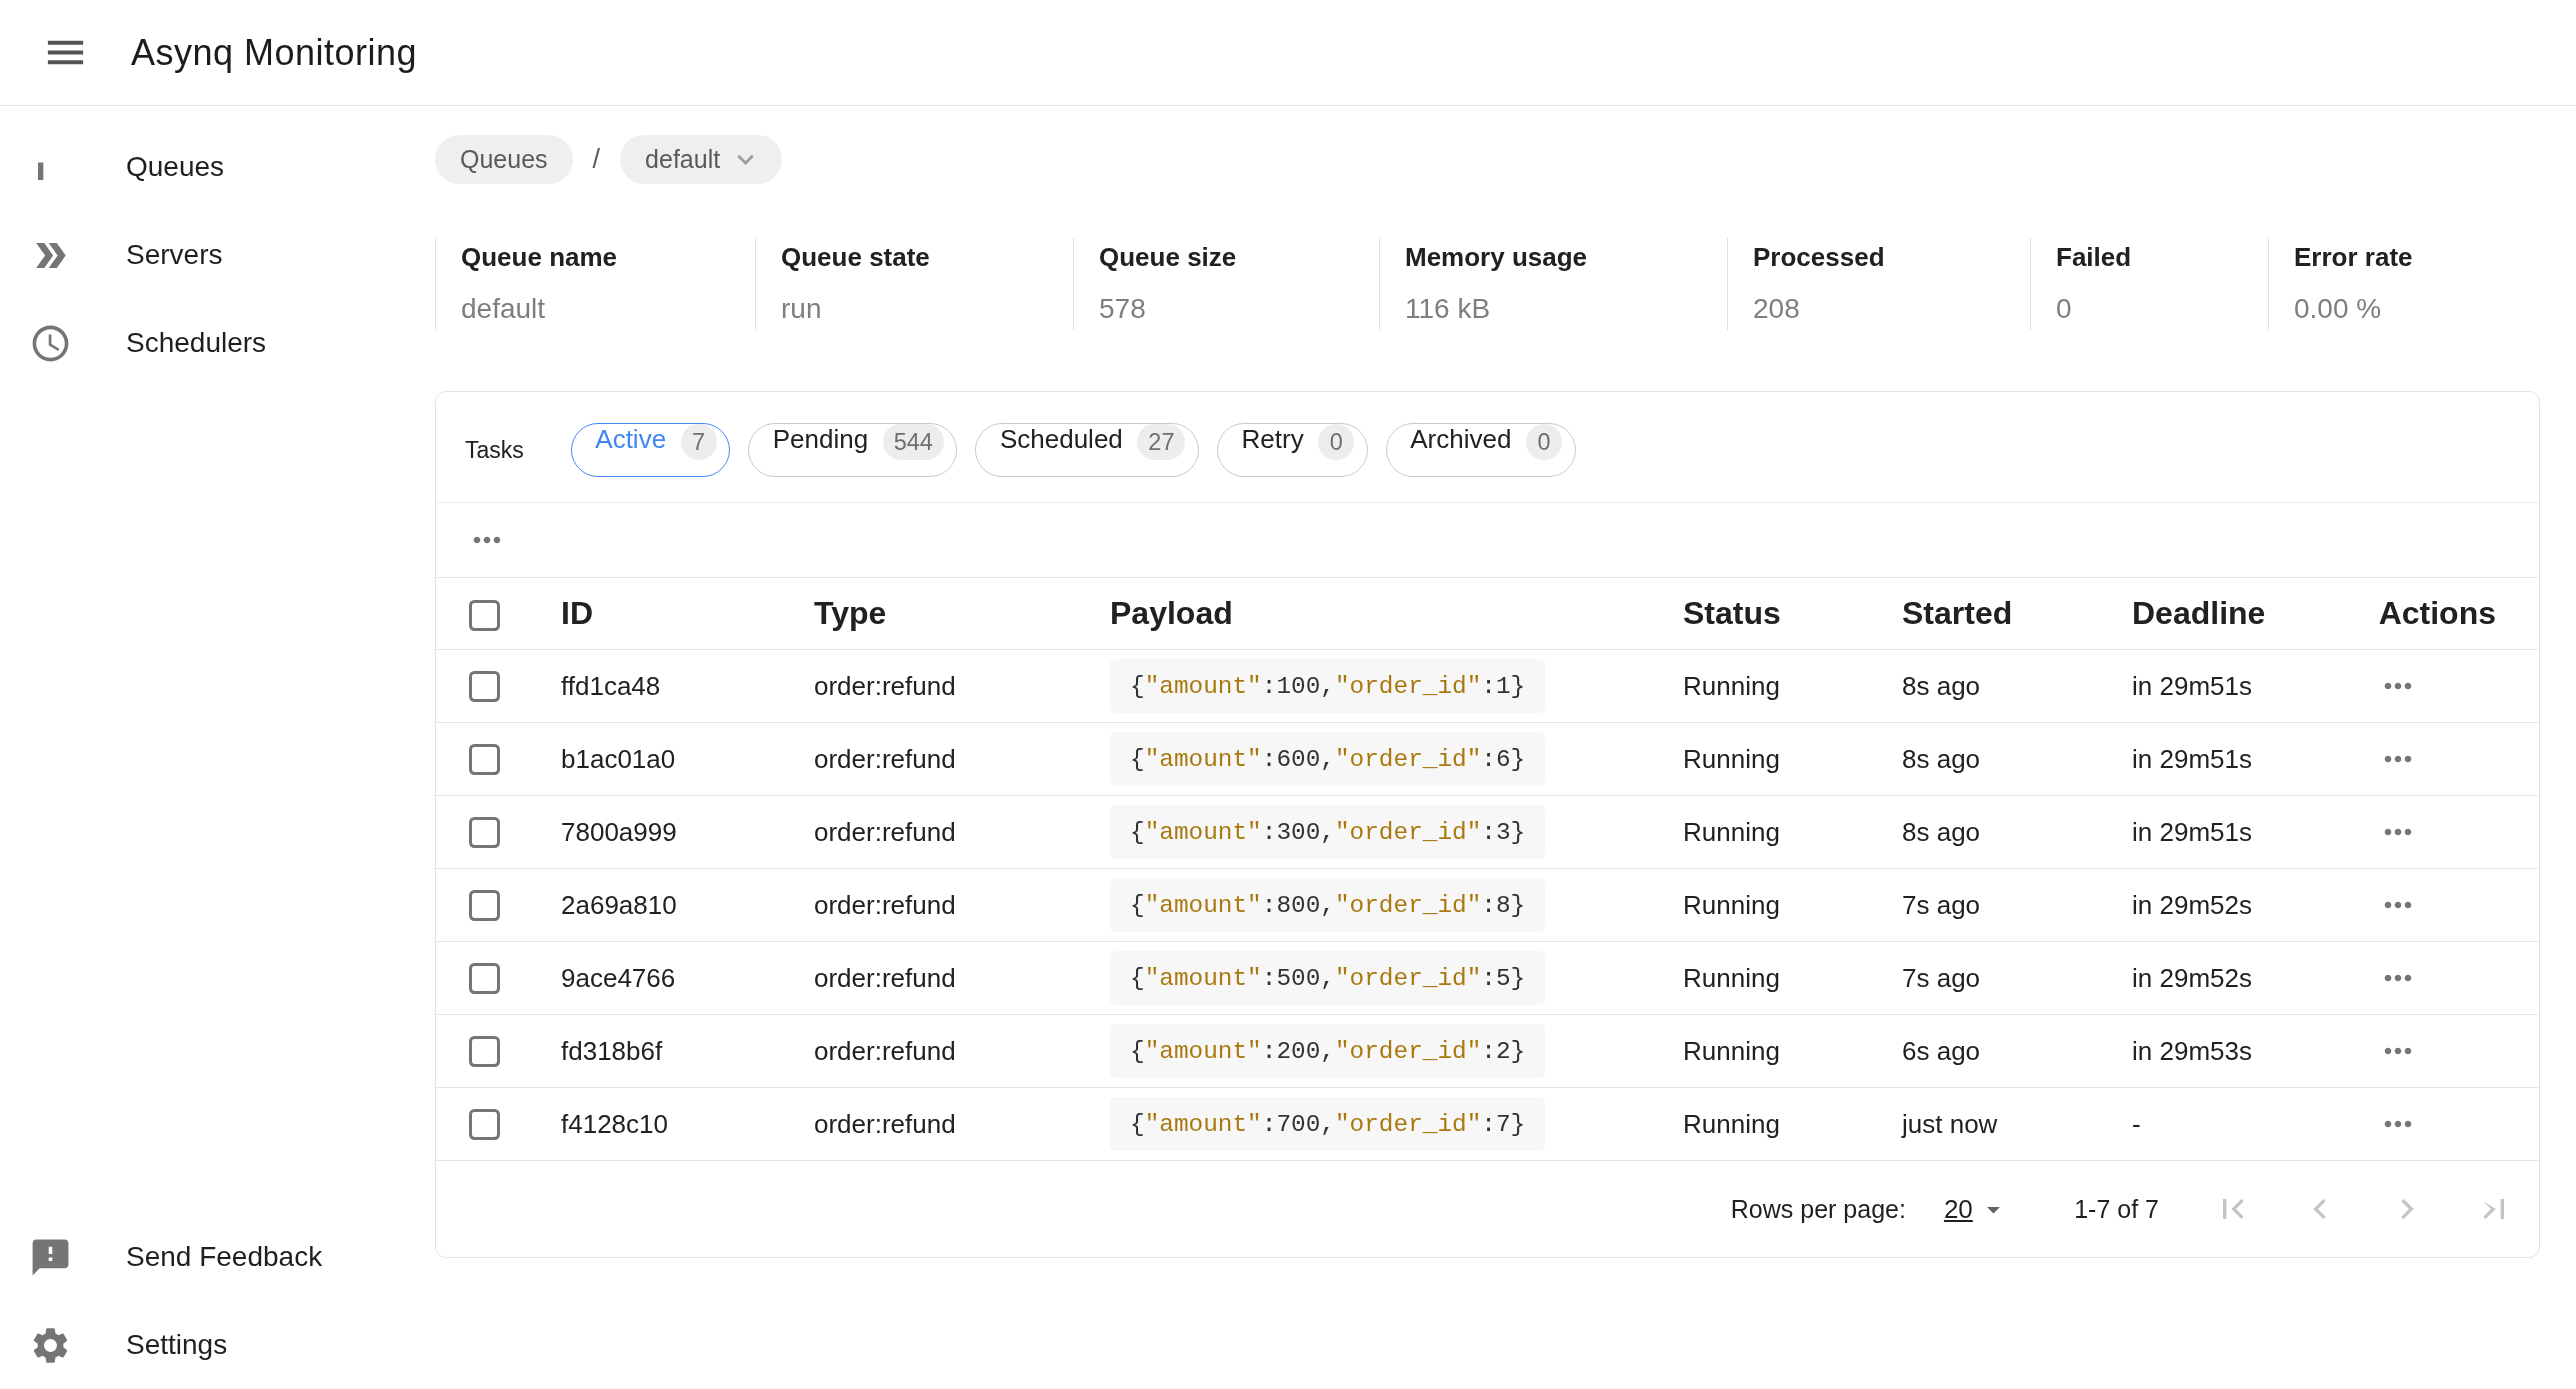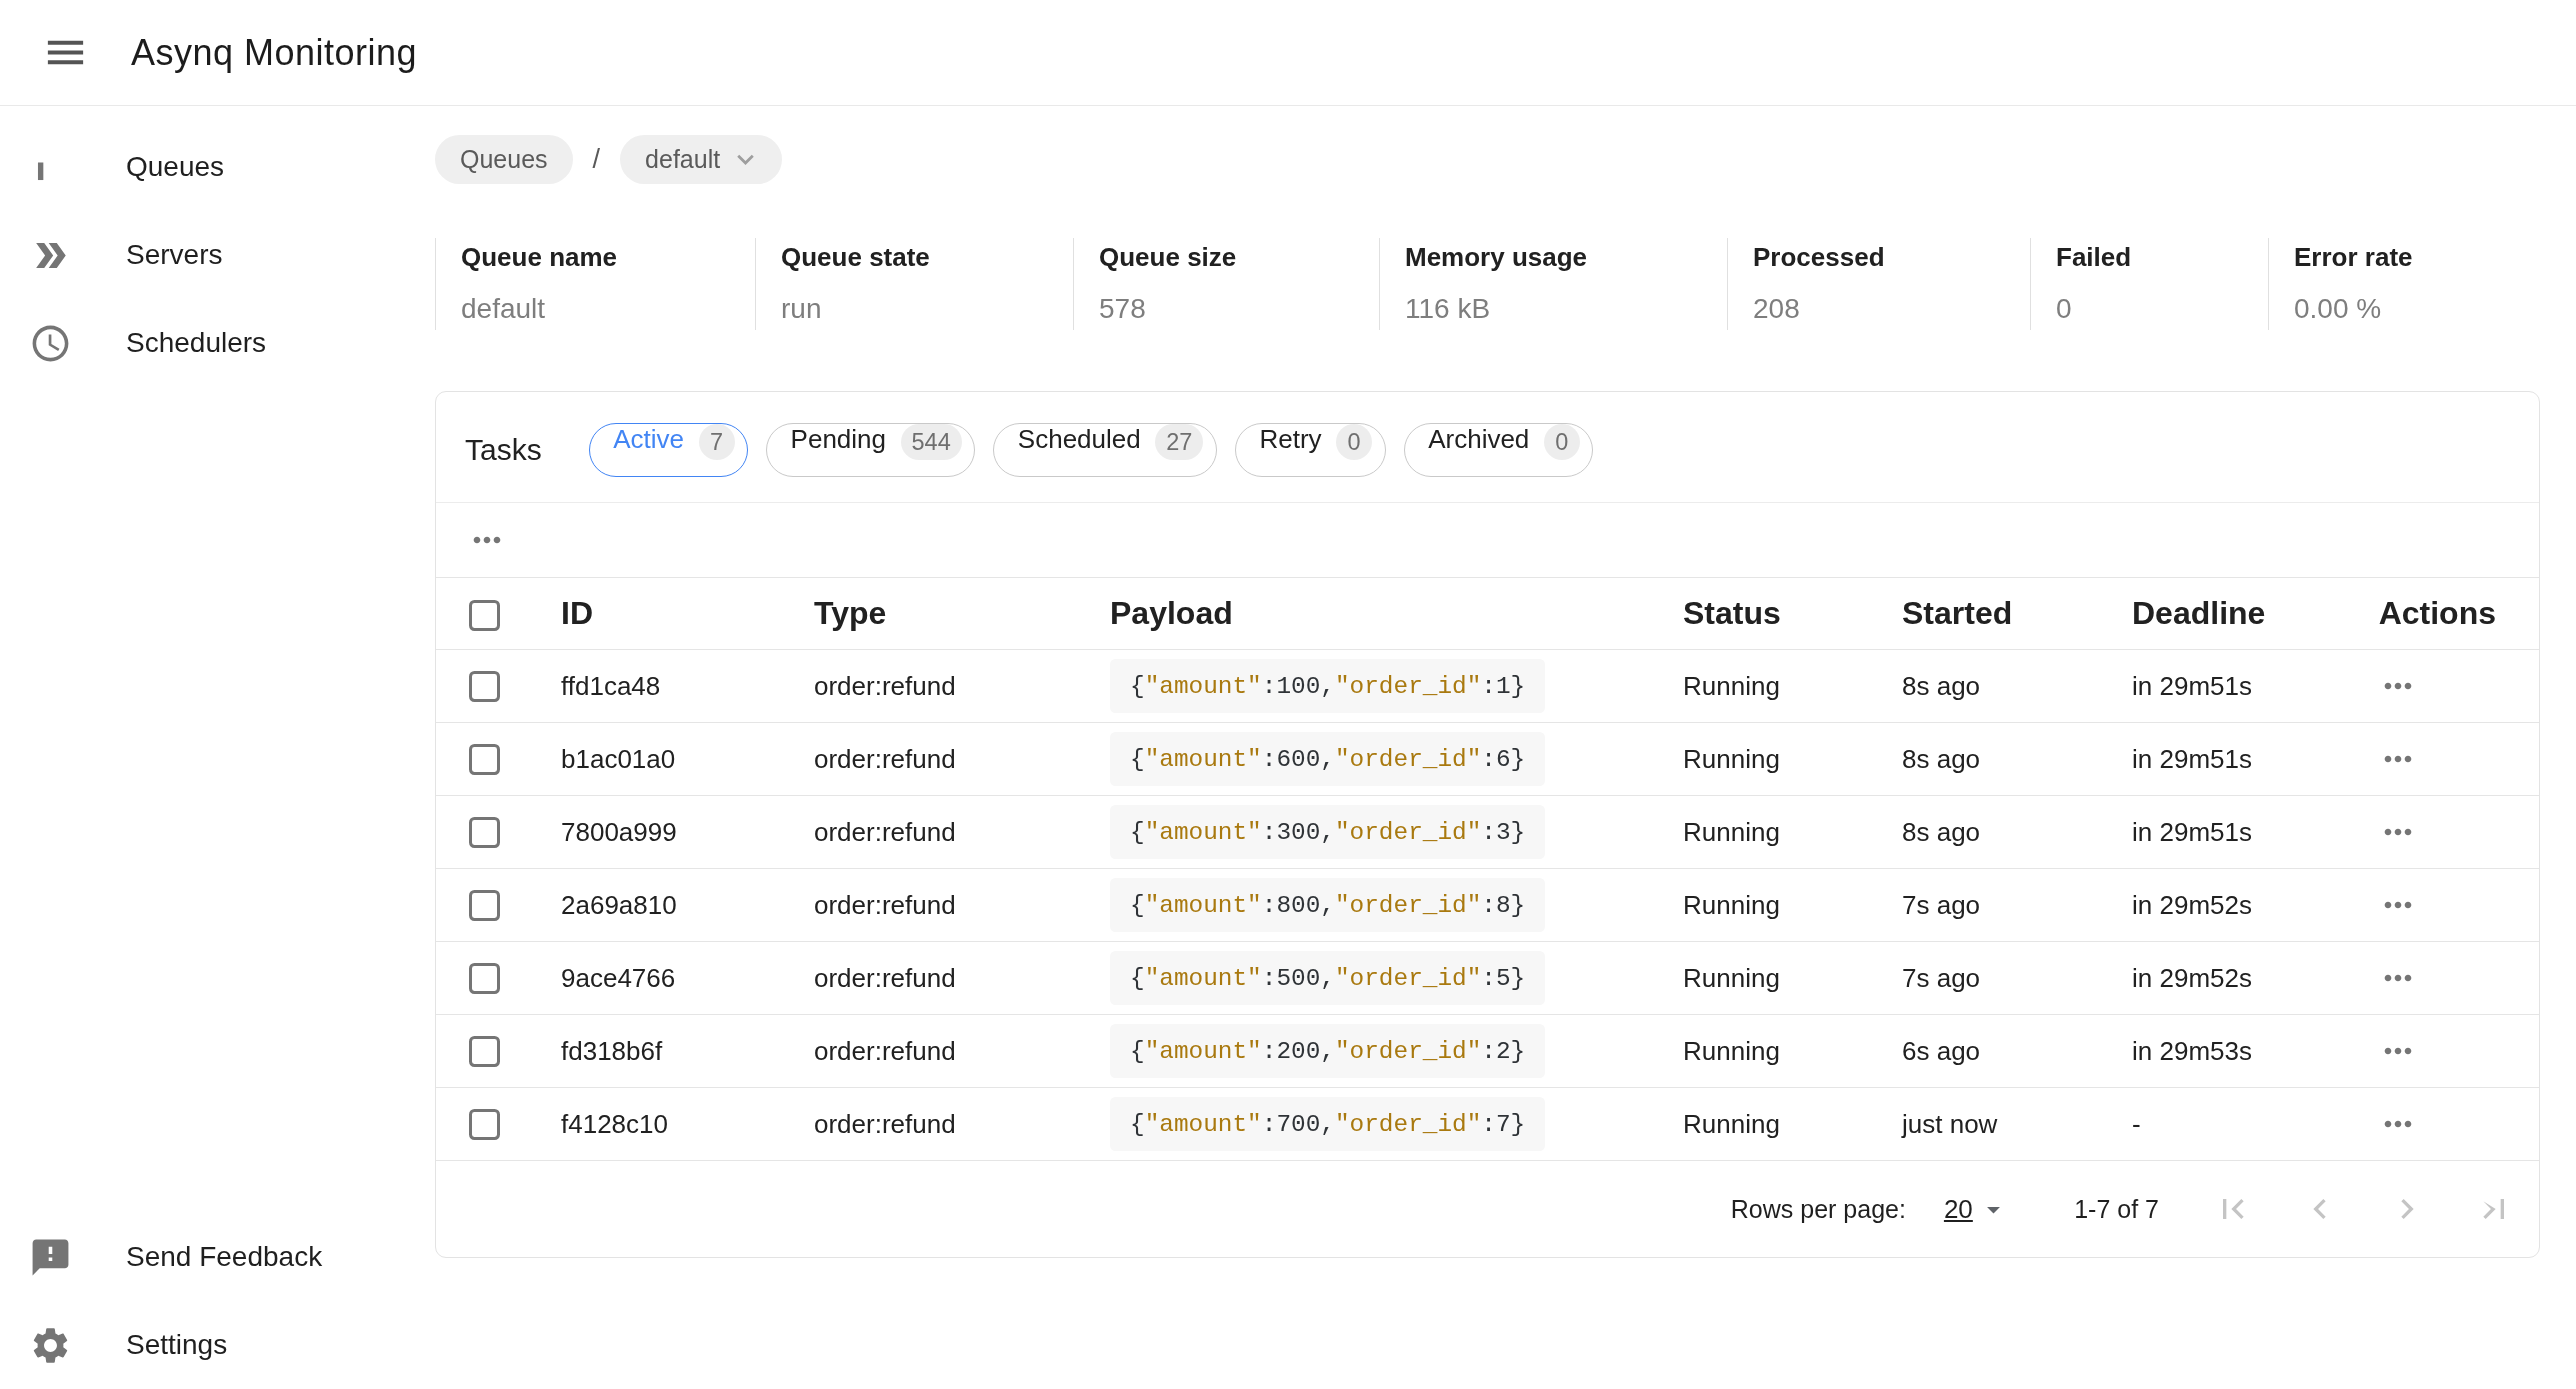--- a/index.html
+++ b/index.html
@@ -39,21 +39,21 @@
   .stats .stat:nth-child(4){ width:348px; }
   .stats .stat:nth-child(5){ width:303px; }
   .stats .stat:nth-child(6){ width:238px; }
   .stats .stat:nth-child(7){ flex:1; }
   .stat-label { font-size:26px; font-weight:700; color:#212121; }
   .stat-value { margin-top:20px; font-size:28px; color:#7e7e7e; }
 
   
   .tasks-card { margin-top:61px; border:1.8px solid #e3e3e3; border-radius:11px; background:#fff; overflow:hidden; }
   .card-header { display:flex; align-items:center; padding:31px 34px 25px 29px; border-bottom:1.8px solid #ececec; }
-  .card-title { font-size:30px; font-weight:500; color:#212121; margin-right:47px; }
+  .card-title { font-size:23px; font-weight:500; color:#212121; margin-right:47px; }
   .tabs { display:flex; gap:18px; }
   .tab-chip { height:54px; border:1.8px solid #c9c9c9; border-radius:29px; background:#fff; cursor:pointer;
     display:flex; padding:0 12.6px 0 23.5px; font-size:26px; color:#212121; }
   .tab-chip.selected { border-color:#4285f4; color:#4285f4; }
   .tab-count { margin-left:14.5px; background:#ededed; color:#6f6f6f; border-radius:18px; height:36px;
     min-width:36px; padding:0 11px; display:flex; align-items:center; justify-content:center; font-size:23.5px; }
 
   .card-toolbar { height:74px; display:flex; align-items:center; padding-left:31px; }
   .icon-btn { background:none; border:none; padding:0; cursor:pointer; display:flex; align-items:center; }
   .icon-btn svg { width:40px; height:40px; color:#757575; }

